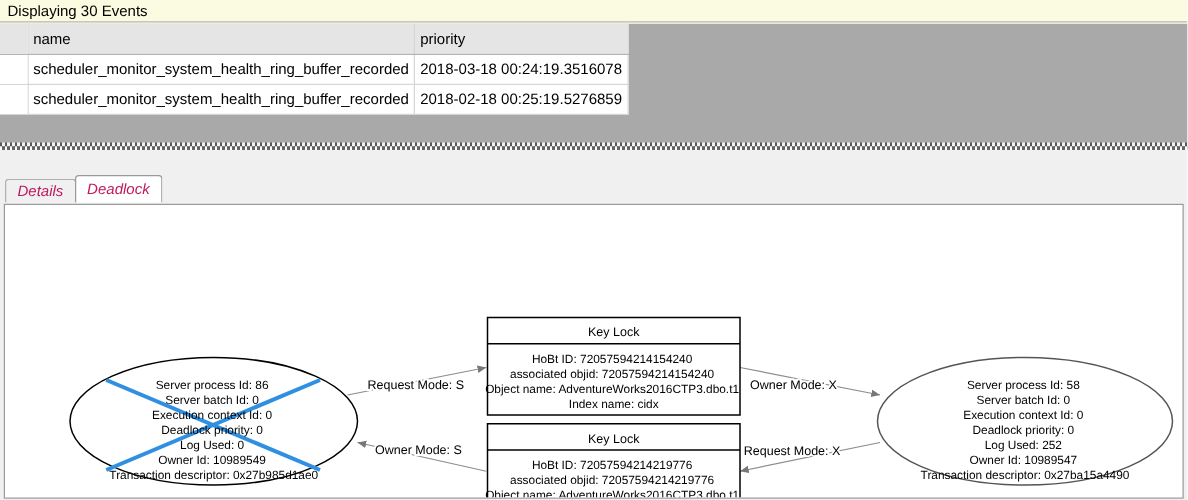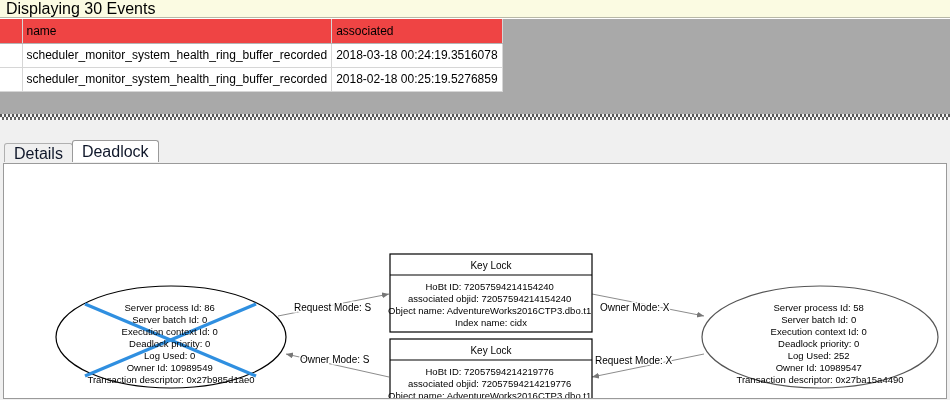--- a/index.html
+++ b/index.html
@@ -21,21 +21,21 @@
   .banner {
     position: absolute;
     left: 0; top: 0;
     width: 950px; height: 18px;
     background: #fbfbe2;
     border-bottom: 1px solid #b8b8a8;
     box-sizing: border-box;
     display: flex;
     align-items: center;
     padding-left: 6px;
-    font-size: 16px;
+    font-size: 12px;
     color: #000;
   }
 
   
   .grid-wrap {
     position: absolute;
     left: 0; top: 19px;
     width: 950px; height: 99px;
     background: #a9a9a9;
     overflow: hidden;
@@ -53,21 +53,21 @@
     padding: 0 4px;
     height: 24px;
     box-sizing: border-box;
     text-align: left;
     font-weight: normal;
     white-space: nowrap;
     overflow: hidden;
     vertical-align: middle;
   }
   .grid thead th {
-    background: #ef4444;
+    background: #e5e5e5;
     border-bottom: 1px solid #b4b4b4;
     color: #000;
   }
   .col-sel { width: 22px; min-width: 22px; padding: 0 !important; }
   .col-name { width: 276px; }
   .col-ts { width: 170px; }
 
   .rowhdr {
     background: #ffffff;
     border-right: 1px solid #b4b4b4;
@@ -132,29 +132,30 @@
     position: absolute;
     left: 4px; top: 22px;
     height: 20px;
     display: flex;
     align-items: flex-end;
   }
   .tab {
     height: 19px;
     line-height: 19px;
     padding: 0 9px;
-    font-size: 16px;
+    font-size: 12px;
     background: #f0f0f0;
     border: 1px solid #b0b0b0;
     border-bottom: none;
     border-top-left-radius: 3px;
     border-top-right-radius: 3px;
-    color: #0f172a;
+    color: #be185d;
     margin-right: -1px;
     box-sizing: border-box;
+    font-style: italic;
   }
   .tab.active {
     background: #ffffff;
     height: 22px;
     line-height: 21px;
     border-color: #9a9a9a;
     position: relative;
     z-index: 3;
     margin-top: 34px;
   }
@@ -183,21 +184,21 @@
   <div class="banner">
     <span>Displaying 30 Events</span>
   </div>
 
   <div class="grid-wrap">
     <table class="grid">
       <thead>
         <tr>
           <th class="col-sel rowhdr"></th>
           <th class="col-name">name</th>
-          <th class="col-ts">associated</th>
+          <th class="col-ts">priority</th>
         </tr>
       </thead>
       <tbody>
         <tr>
           <td class="col-sel rowhdr"></td>
           <td class="col-name cell">scheduler_monitor_system_health_ring_buffer_recorded</td>
           <td class="col-ts cell">2018-03-18 00:24:19.3516078</td>
         </tr>
         <tr>
           <td class="col-sel rowhdr"></td>

